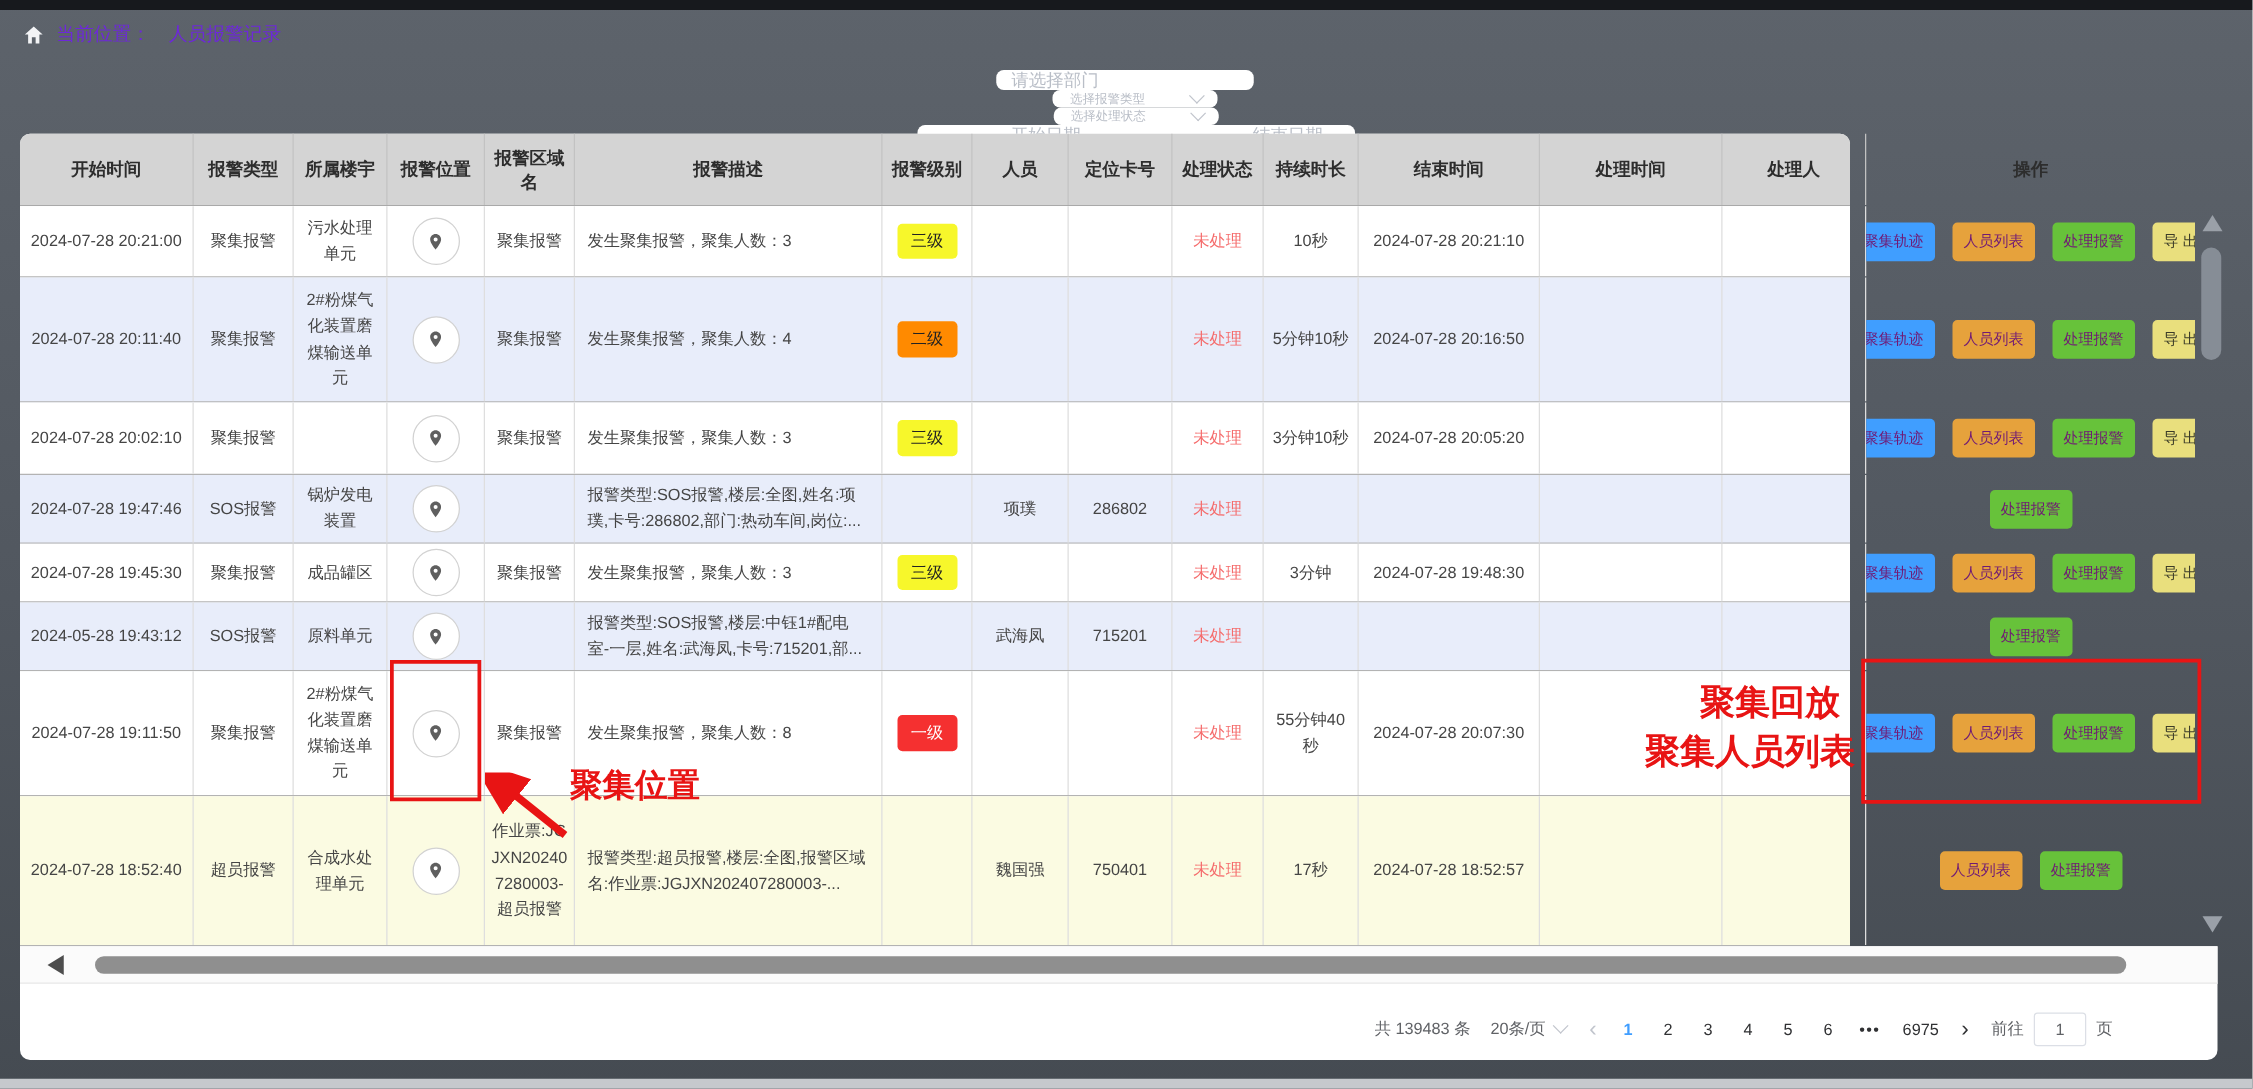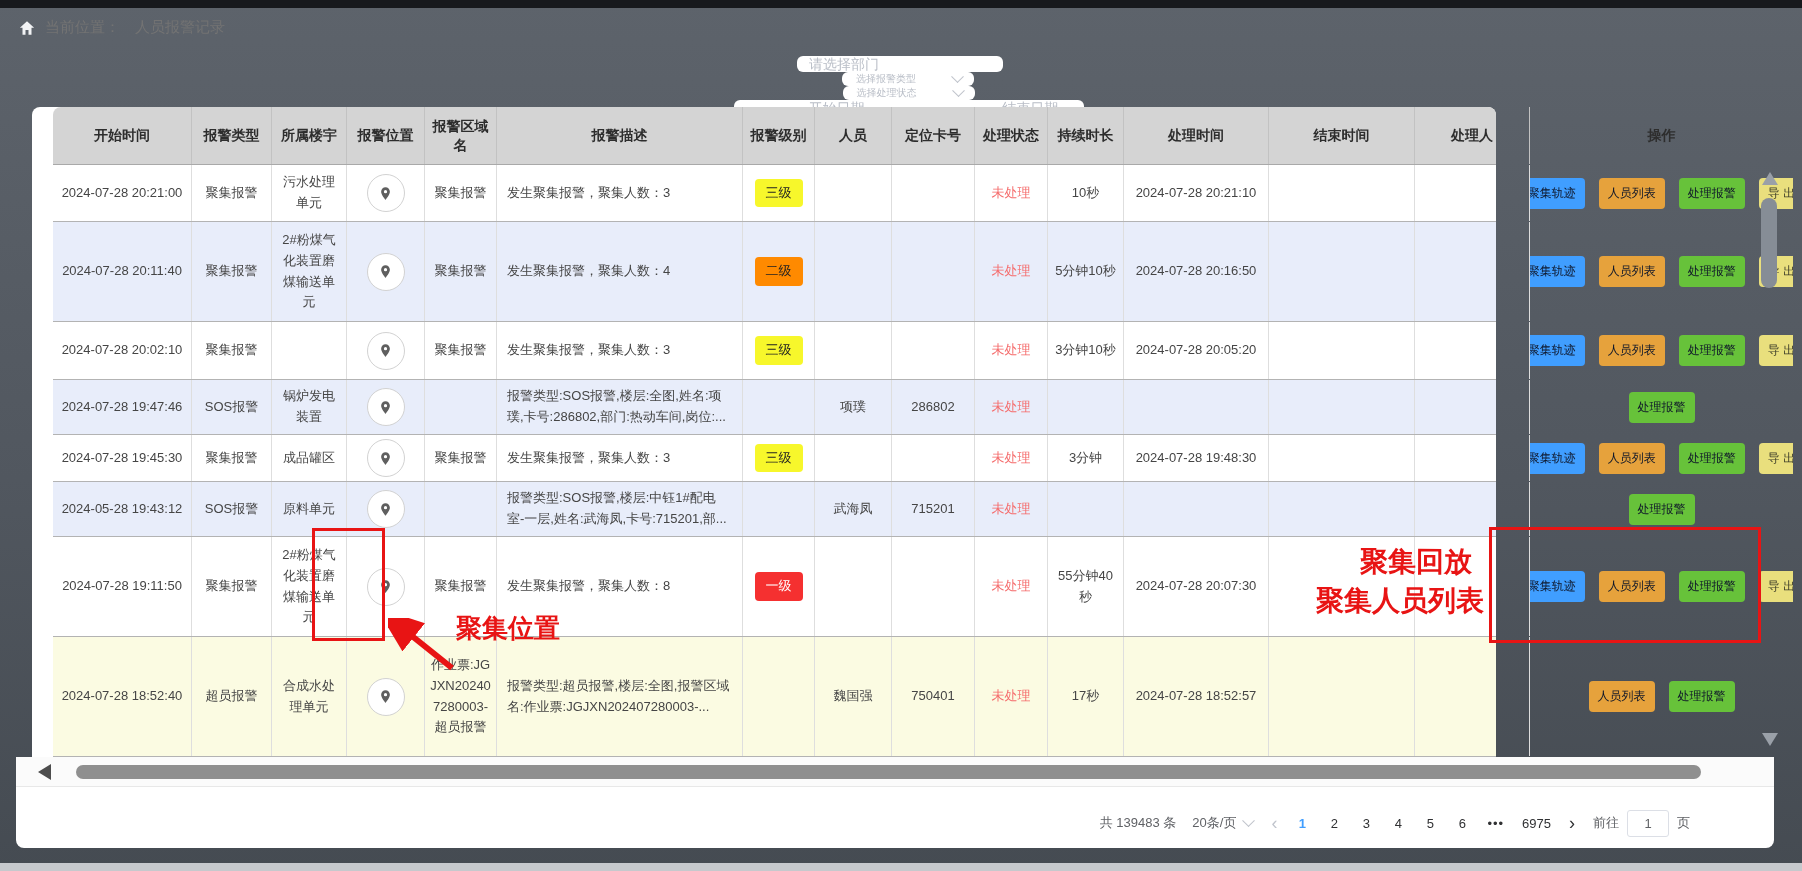--- a/index.html
+++ b/index.html
@@ -6,57 +6,57 @@
   html,body { width: 1802px; height: 871px; overflow: hidden; }
   body {
     font-family: "Liberation Sans", "DejaVu Sans", sans-serif;
     background: linear-gradient(180deg, #5d636b 0%, #51575f 55%, #454b52 100%);
     position: relative;
   }
   .top-strip { position:absolute; left:0; top:0; width:1802px; height:8px; background:#17191d; }
   .bottom-strip { position:absolute; left:0; bottom:0; width:1802px; height:8px; background:#c6c9cd; }
 
   
-  .breadcrumb { position:absolute; left:18px; top:18px; display:flex; align-items:center; gap:9px; color:#737373; font-size:15px; }
+  .breadcrumb { position:absolute; left:18px; top:18px; display:flex; align-items:center; gap:9px; color:#6d28d9; font-size:15px; }
   .breadcrumb .page-name { margin-left:6px; }
 
   
   .filter-bar { position:absolute; left:16px; top:56px; width:1768px; height:34px; display:flex; align-items:center;flex-direction:column; }
   .f-input { background:#fff; border:none; border-radius:6px; height:34px; font-size:14px; color:#333; padding:0 12px; outline:none; }
   .f-input::placeholder { color:#b9bec7; }
   .f-select { background:#fff; border-radius:6px; height:34px; display:flex; align-items:center; justify-content:space-between; padding:0 12px 0 14px; color:#b9bec7; font-size:10px; cursor:pointer; }
   .chev { width:9px; height:9px; border-right:1.6px solid #c0c4cc; border-bottom:1.6px solid #c0c4cc; transform:rotate(45deg) translate(-2px,-2px); }
   .date-range { background:#fff; border-radius:6px; height:34px; width:350px; display:flex; align-items:center; padding:0 12px; margin-left:18px; }
   .date-range .dt { border:none; outline:none; background:transparent; text-align:center; flex:1; font-size:14px; }
   .date-range .dt::placeholder { color:#b9bec7; }
   .date-sep { color:#6b7078; padding:0 4px; font-size:14px; }
   .tb-btn { height:34px; border:none; border-radius:4px; font-size:14px; padding:0 30px; cursor:pointer; white-space:nowrap; }
   .tb-yellow { background:var(--toolbar-yellow); color:#3a3a1f; }
   .tb-white { background:#ffffff; color:#9aa0a8; }
 
   
-  .table-panel { position:absolute; left:32px; top:107px; width:1464px; background:#fff; border-radius:8px 8px 0 0;padding-left:21px; }
+  .table-panel { position:absolute; left:16px; top:107px; width:1464px; background:#fff; border-radius:8px 8px 0 0; }
   .tgrid { display:grid; grid-template-columns:139px 80px 75px 78px 72px 246px 72px 77px 83px 73px 76px 145px 146px 115px 263px; }
   .thead { height:58px; background:var(--header-bg); border-radius:8px 8px 0 0; border-bottom:1px solid #a9a9a9; }
   .hcell { display:flex; align-items:center; justify-content:center; text-align:center; font-weight:bold; font-size:14px; color:#2d2d2d; border-right:1px solid #c2c2c2; padding:2px 4px; line-height:1.35; }
   .hcell:last-child { border-right:none; }
   .trow { border-bottom:1px solid #b3b3b3; }
   .trow:nth-of-type(1){height:57px} .trow:nth-of-type(2){height:100px}
   .trow:nth-of-type(3){height:58px} .trow:nth-of-type(4){height:55px}
   .trow:nth-of-type(5){height:47px} .trow:nth-of-type(6){height:55px}
   .trow:nth-of-type(7){height:100px} .trow:nth-of-type(8){height:120px}
   .bg-white{background:#ffffff} .bg-blue{background:var(--row-blue)} .bg-yellow{background:var(--row-yellow)}
   .cell { display:flex; align-items:center; justify-content:center; text-align:center; font-size:13px; color:#454545; border-right:1px solid #dedede; padding:3px 5px; line-height:1.6; word-break:break-all; overflow:hidden; }
   .cell:last-child { border-right:none; }
   .cell.nowrap { white-space:nowrap; }
   .cell.left { justify-content:flex-start; text-align:left; padding:3px 10px; }
   .cell.status { color:var(--danger-red); }
   .loc-btn { width:38px; height:38px; border:1px solid #d2d2d2; border-radius:50%; background:#fff; display:flex; align-items:center; justify-content:center; cursor:pointer; }
   .lvl { display:inline-block; padding:4px 11px; border-radius:4px; font-size:13px; }
-  .abtn { border:none; border-radius:4px; color:#0f172a; font-size:12px; padding:7px 9px; cursor:pointer; white-space:nowrap; margin:0 7px; }
+  .abtn { border:none; border-radius:4px; color:#701a75; font-size:12px; padding:7px 9px; cursor:pointer; white-space:nowrap; margin:0 7px; }
   .abtn-track{background:var(--accent-blue)} .abtn-list{background:var(--action-orange)}
   .abtn-handle{background:var(--action-green)} .abtn-export{background:var(--export-yellow); color:#3c3c28;}
 
   
   .footer-panel { position:absolute; left:16px; top:757px; width:1758px; height:91px; background:#fff; border-radius:0 0 8px 8px; }
   .hscroll { position:relative; height:30px; background:#fbfbfb; border-bottom:1px solid #e8e8e8; }
   .hs-left-arrow { position:absolute; left:22px; top:7px; width:0; height:0; border-top:8px solid transparent; border-bottom:8px solid transparent; border-right:13px solid #4d4d4d; cursor:pointer; }
   .hs-thumb { position:absolute; left:60px; top:8px; width:1625px; height:14px; background:#8f8f8f; border-radius:7px; cursor:pointer; }
   .pagination { position:absolute; right:84px; top:48px; height:36px; display:flex; align-items:center; gap:16px; font-size:13px; color:#606266; }
   .pg-sizer { display:flex; align-items:center; gap:8px; cursor:pointer; }
@@ -126,22 +126,22 @@
       <div class="hcell">报警类型</div>
       <div class="hcell">所属楼宇</div>
       <div class="hcell">报警位置</div>
       <div class="hcell">报警区域名</div>
       <div class="hcell">报警描述</div>
       <div class="hcell">报警级别</div>
       <div class="hcell">人员</div>
       <div class="hcell">定位卡号</div>
       <div class="hcell">处理状态</div>
       <div class="hcell">持续时长</div>
+      <div class="hcell">结束时间</div>
       <div class="hcell">处理时间</div>
-      <div class="hcell">结束时间</div>
       <div class="hcell">处理人</div>
       <div class="hcell">操作</div>
     </div>
   <div id="tbody">
       <div class="trow tgrid bg-white">
         <div class="cell nowrap">2024-07-28 20:21:00</div>
         <div class="cell ">聚集报警</div>
         <div class="cell ">污水处理单元</div>
         <div class="cell ">
           <span class="loc-btn">

